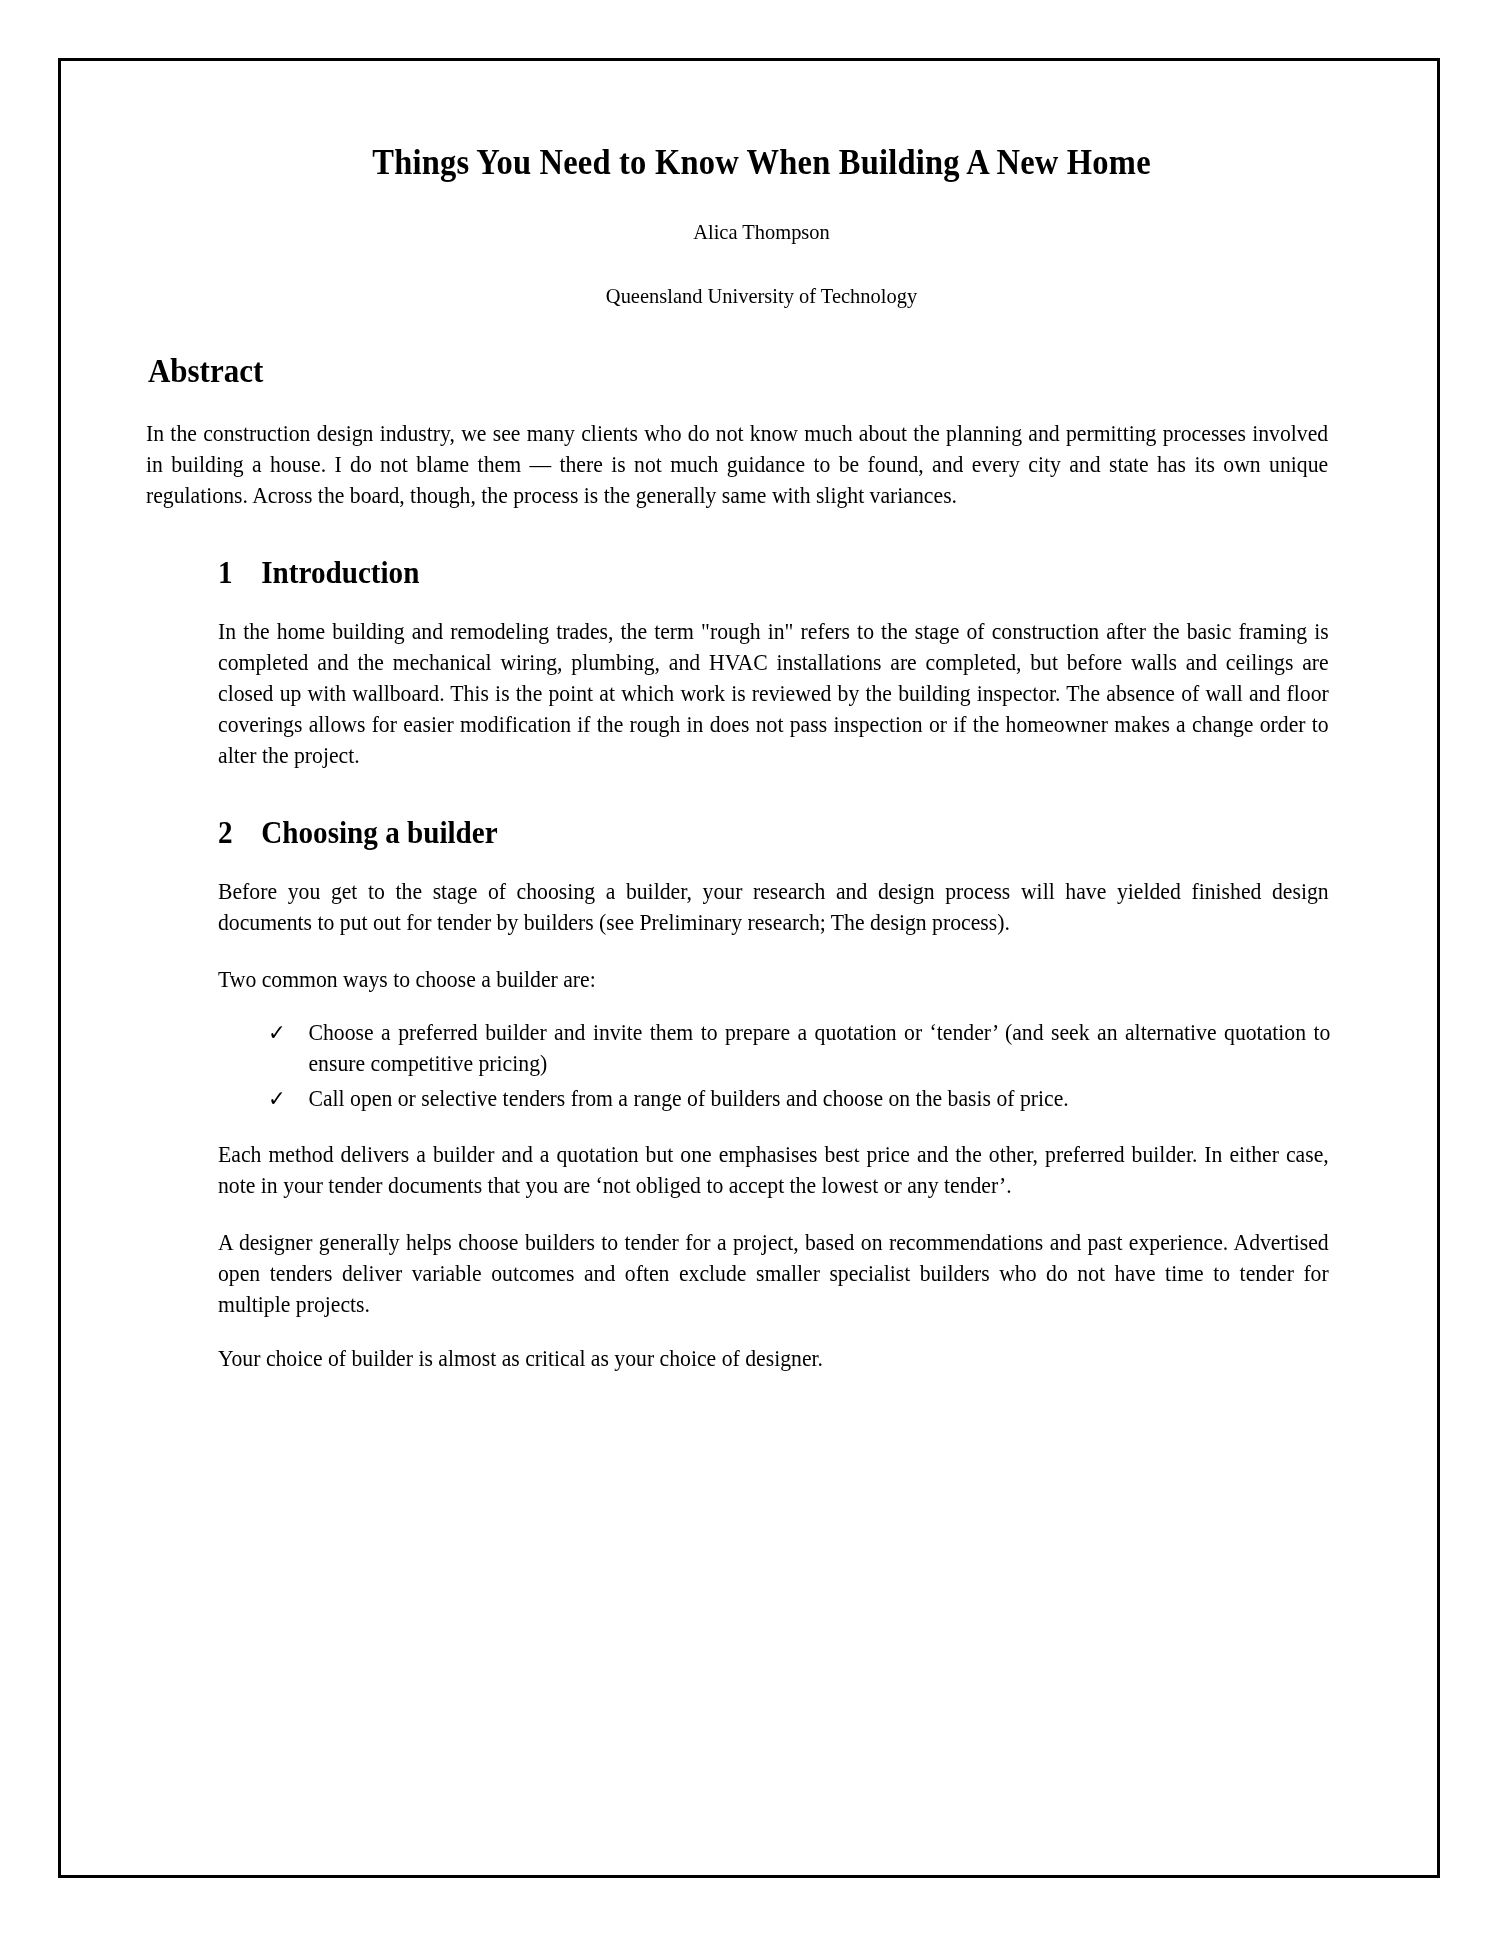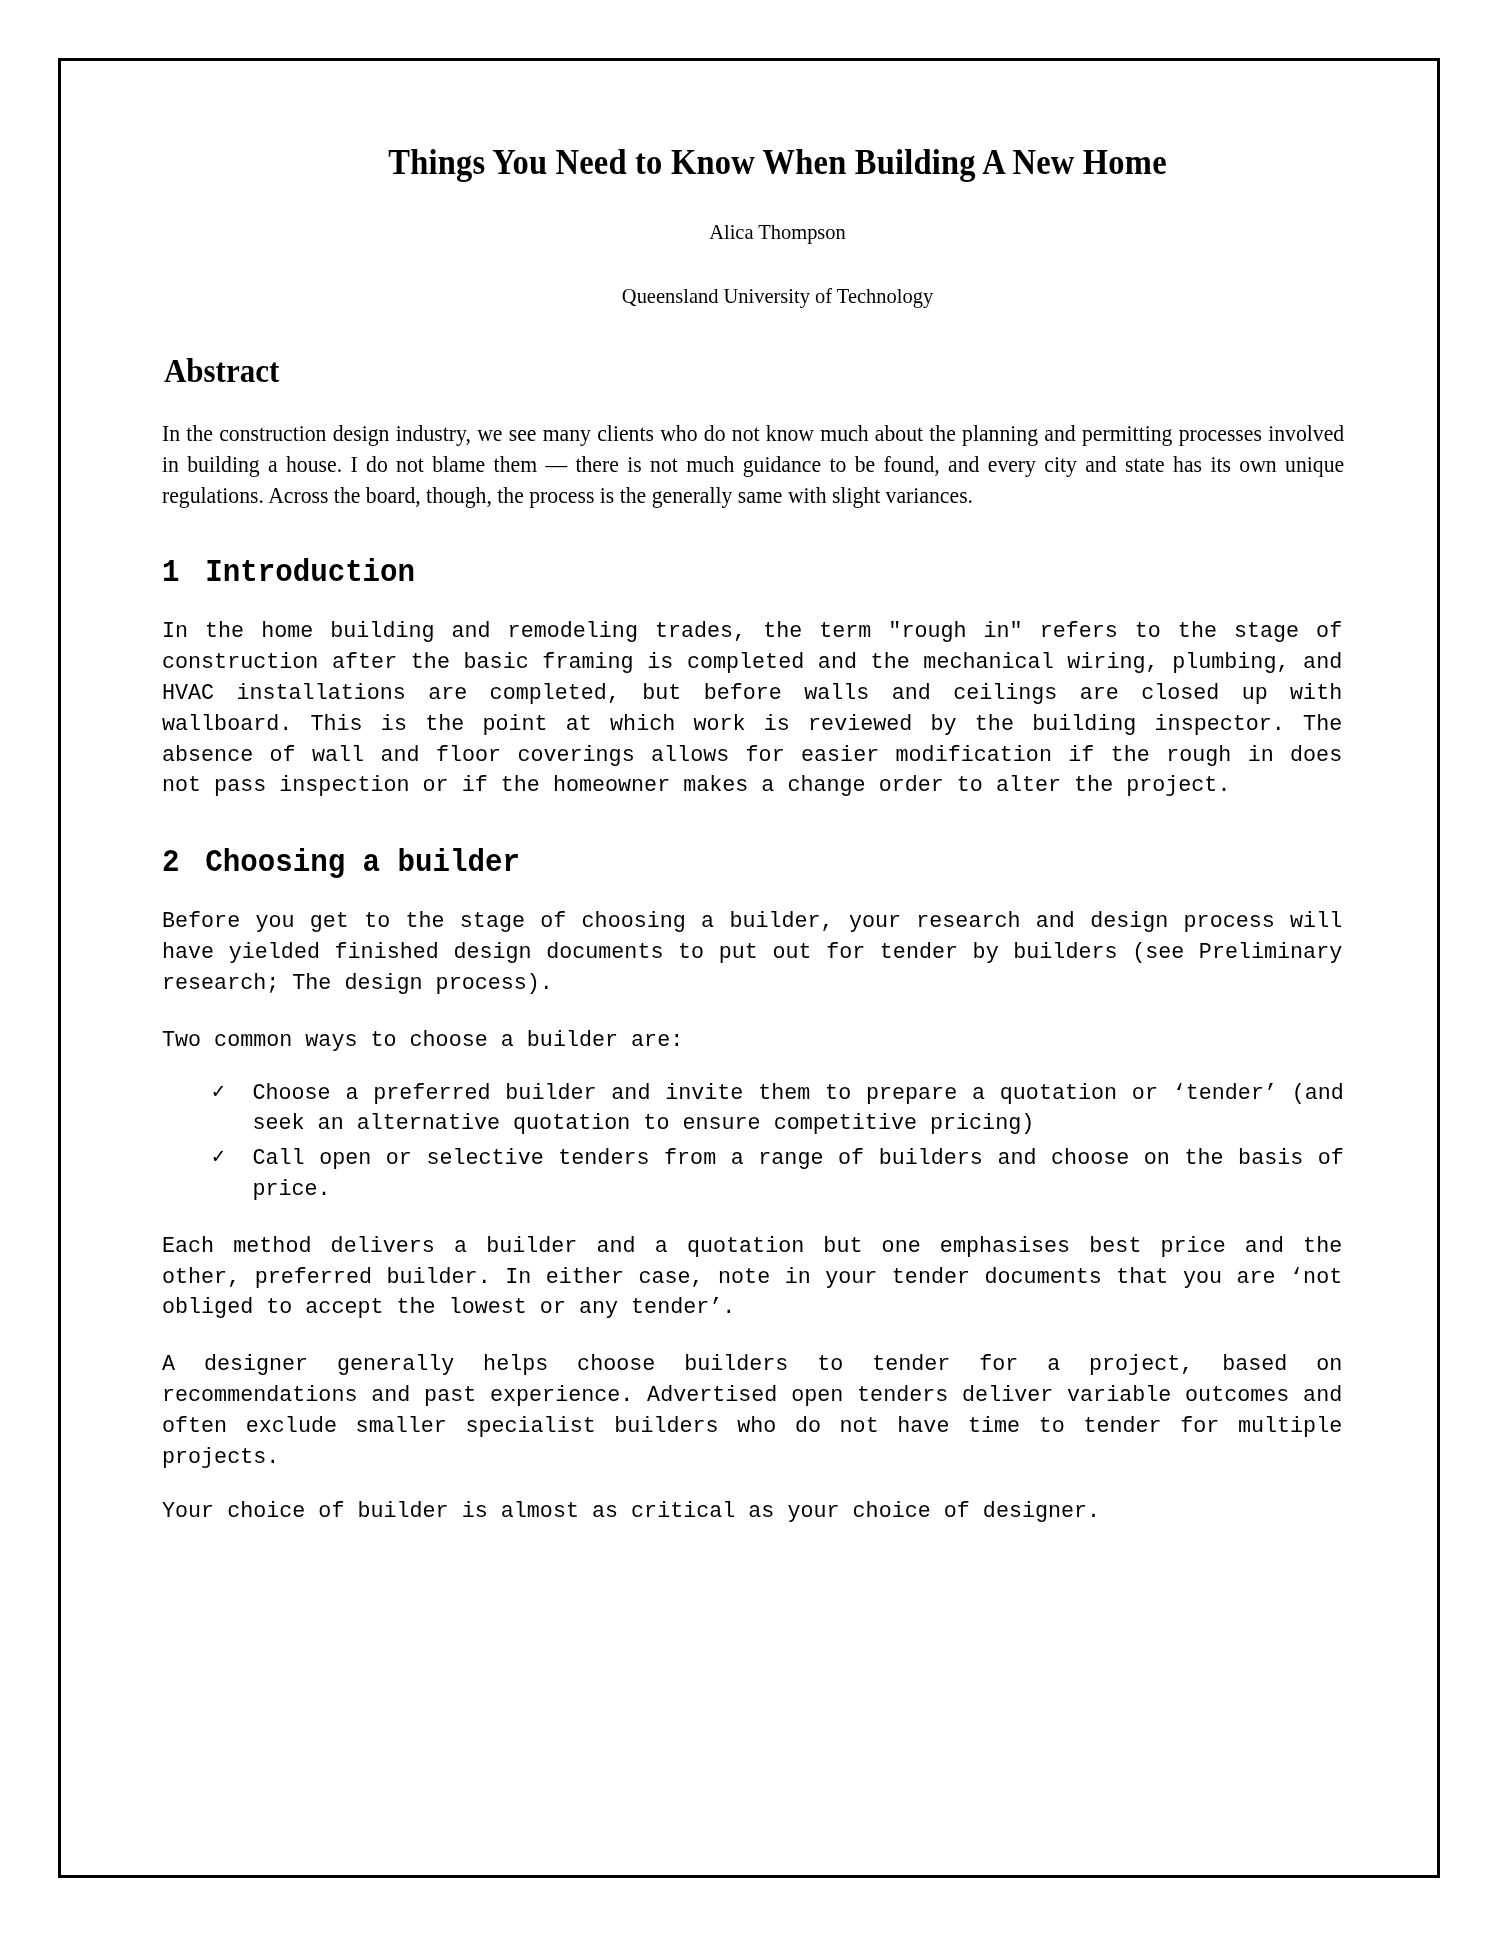--- a/index.html
+++ b/index.html
@@ -22,21 +22,21 @@
     top: 58px;
     width: 1382px;
     height: 1820px;
     border: 3px solid #000000;
     background: #ffffff;
     box-sizing: border-box;
   }
 
   #page-inner {
     position: absolute;
-    left: 16px;
+    left: 0;
     top: 0;
     width: 100%;
     height: 100%;
     box-sizing: border-box;
     padding: 60px 60px 0 85px;
   }
 
   
   .doc-title {
     text-align: center;
@@ -77,22 +77,22 @@
     line-height: 1.38;
     text-align: justify;
     margin: 28px 0 0 0;
     padding-right: 6px;
     transform: scaleX(0.965);
     transform-origin: left top;
   }
 
   
   .body-col {
+    margin-left: 72px;
     margin-right: 8px;
-    font-family: Liberation Mono, monospace;
   }
 
   .section-heading {
     font-size: 31px;
     margin: 44px 0 0 0;
     transform: scaleX(0.94);
     transform-origin: left top;
     white-space: pre;
   }
   .section-heading .sec-num {

